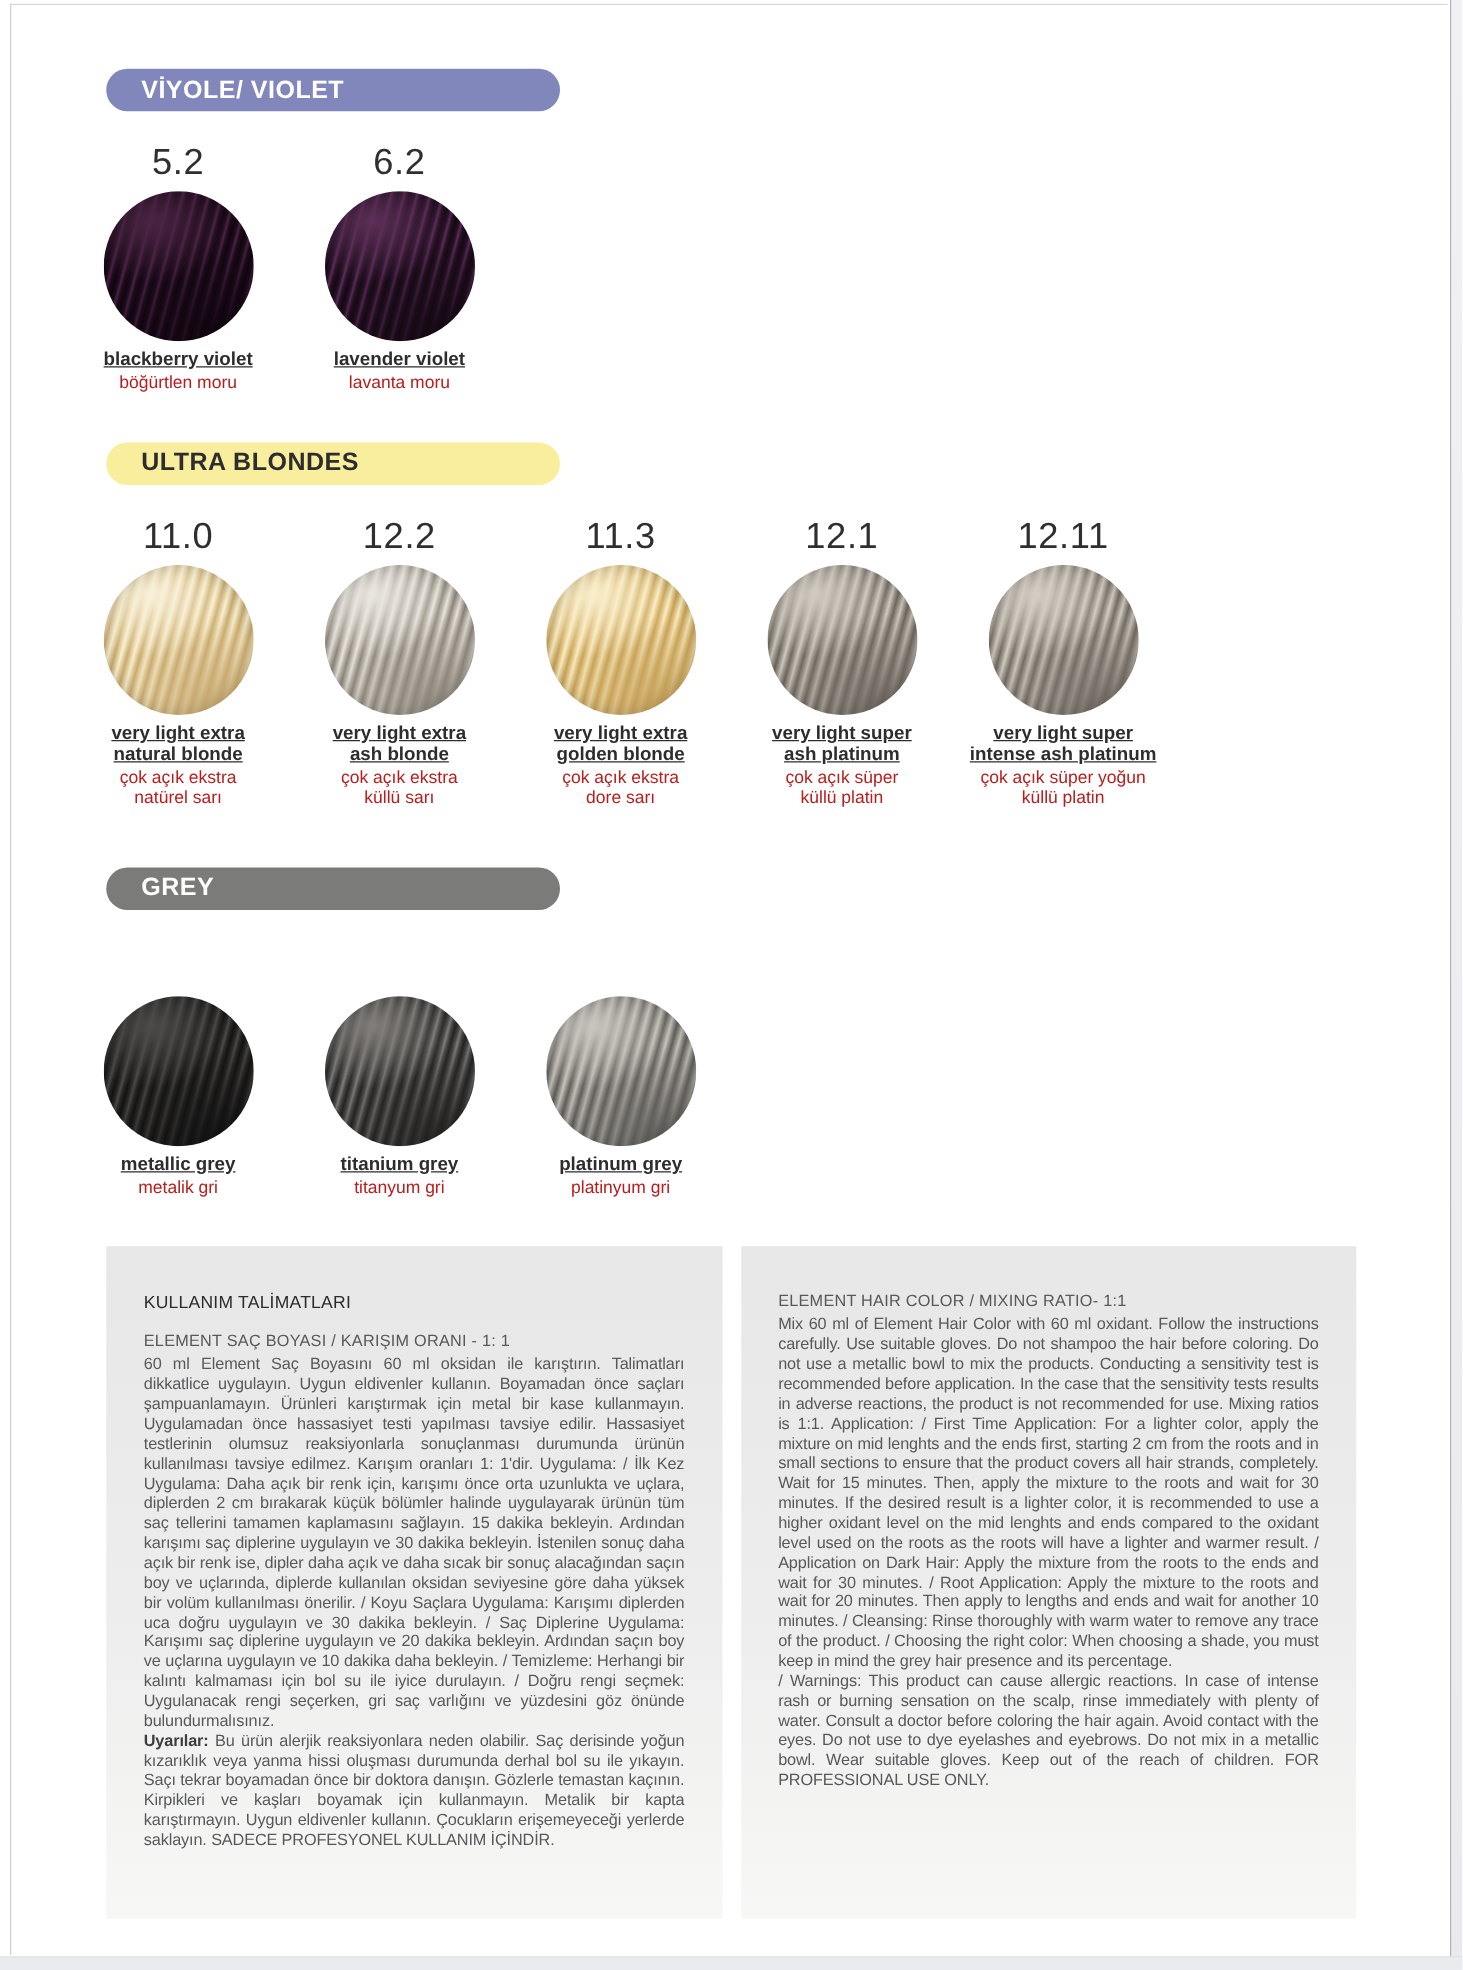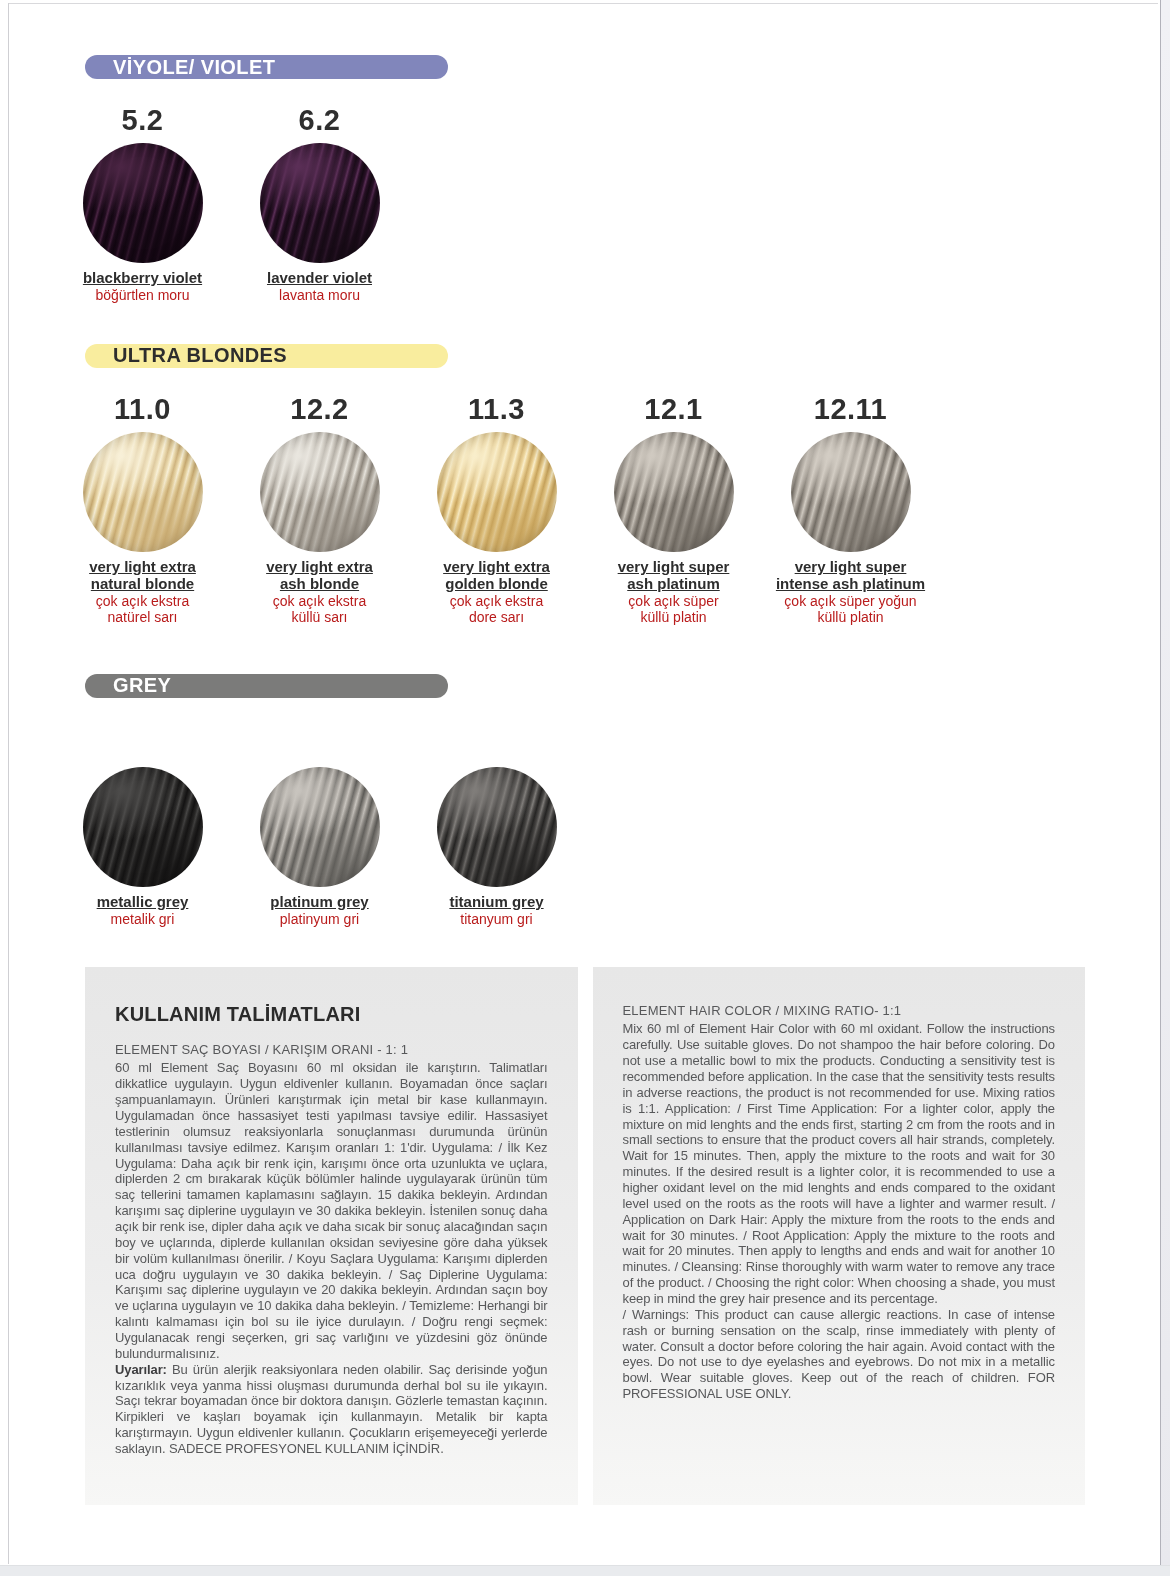--- a/index.html
+++ b/index.html
@@ -12,28 +12,28 @@
   .edge{position:absolute;}
   .edge-top{top:3px;left:8px;right:12px;height:1px;background:#d9d9dc;}
   .edge-left{top:3px;left:8px;width:1px;bottom:12px;background:#cfcfd3;}
   .edge-right-line{top:0;right:9px;width:1px;bottom:0;background:#b2b2ba;}
   .edge-right-strip{top:0;right:0;width:9px;bottom:0;background:linear-gradient(180deg,#f1f1f5,#e9e9ee);}
   .edge-bottom{left:0;right:0;bottom:0;height:10px;background:#e9ebee;border-top:1px solid #dfe1e4;}
 
   .content{position:relative;padding-top:55px;}
 
   .banner{
-    margin-left:85px;width:363px;height:24px;border-radius:17px;
+    margin-left:85px;width:363px;height:34px;border-radius:17px;
     display:flex;align-items:center;padding-left:28px;box-sizing:border-box;
     font-size:20px;font-weight:700;letter-spacing:0.4px;
   }
   .swatch-row{display:flex;padding-left:54px;margin-top:24px;}
   .swatch{width:177px;display:flex;flex-direction:column;align-items:center;}
   .code{
-    font-size:29px;font-weight:700;color:#2f2f2f;line-height:34px;height:34px;
+    font-size:29px;font-weight:400;color:#2f2f2f;line-height:34px;height:34px;
     letter-spacing:0.5px;text-align:left;
   }
   .circle{
     width:120px;height:120px;border-radius:50%;margin-top:6px;
     box-shadow:inset 0 0 14px rgba(0,0,0,0.18);
   }
   .name{
     margin-top:6px;font-size:15px;font-weight:700;color:#2d2d2d;
     line-height:1.14;text-align:center;white-space:pre-line;text-decoration:underline;
   }
@@ -43,21 +43,21 @@
   }
   .color-section{margin-bottom:40px;}
   .no-code .circle{margin-top:45px;}
 
   .info-row{display:flex;gap:15px;margin:16px 85px 0 85px;}
   .info-box{
     flex:1;min-height:538px;box-sizing:border-box;padding:36px 30px 30px 30px;
     background:linear-gradient(180deg,#e7e7e7 0%,#ededed 55%,#f7f7f6 100%);
   }
   .info-box h2{
-    margin:0 0 16px 0;font-size:20px;font-weight:700;color:#2b2b2b;letter-spacing:0.2px;
+    margin:0 0 16px 0;font-size:14px;font-weight:400;color:#2b2b2b;letter-spacing:0.2px;
   }
   .info-box .subtitle{
     margin:0 0 3px 0;font-size:13px;color:#57585a;letter-spacing:0.2px;
   }
   .info-box .body{
     margin:0;font-size:13px;color:#57585a;line-height:1.22;
     text-align:justify;letter-spacing:-0.1px;
   }
   .info-box .body b{color:#3d3d3f;}
 </style>
@@ -140,29 +140,29 @@
     </div>
     <div class="swatch-row">
       <div class="swatch">
 
         <div class="circle" style="background: radial-gradient(95% 75% at 32% 20%, rgb(76, 75, 74) 0%, rgba(76, 75, 74, 0) 55%), radial-gradient(130% 110% at 78% 96%, rgb(20, 19, 19) 0%, rgba(20, 19, 19, 0) 58%), repeating-linear-gradient(105deg, rgb(43, 42, 41) 0px, rgb(76, 75, 74) 2px, rgb(43, 42, 41) 4px, rgb(20, 19, 19) 7px, rgb(43, 42, 41) 10px);"></div>
         <div class="name">metallic grey</div>
         <div class="sub">metalik gri</div>
       </div>
       <div class="swatch">
 
+        <div class="circle" style="background: radial-gradient(95% 75% at 32% 20%, rgb(128, 125, 122) 0%, rgba(128, 125, 122, 0) 55%), radial-gradient(130% 110% at 78% 96%, rgb(37, 36, 35) 0%, rgba(37, 36, 35, 0) 58%), repeating-linear-gradient(105deg, rgb(78, 76, 74) 0px, rgb(128, 125, 122) 2px, rgb(78, 76, 74) 4px, rgb(37, 36, 35) 7px, rgb(78, 76, 74) 10px);"></div>
+        <div class="name">titanium grey</div>
+        <div class="sub">titanyum gri</div>
+      </div>
+      <div class="swatch">
+
         <div class="circle" style="background: radial-gradient(95% 75% at 32% 20%, rgb(200, 196, 190) 0%, rgba(200, 196, 190, 0) 55%), radial-gradient(130% 110% at 78% 96%, rgb(97, 95, 91) 0%, rgba(97, 95, 91, 0) 58%), repeating-linear-gradient(105deg, rgb(155, 151, 145) 0px, rgb(200, 196, 190) 2px, rgb(155, 151, 145) 4px, rgb(97, 95, 91) 7px, rgb(155, 151, 145) 10px);"></div>
         <div class="name">platinum grey</div>
         <div class="sub">platinyum gri</div>
-      </div>
-      <div class="swatch">
-
-        <div class="circle" style="background: radial-gradient(95% 75% at 32% 20%, rgb(128, 125, 122) 0%, rgba(128, 125, 122, 0) 55%), radial-gradient(130% 110% at 78% 96%, rgb(37, 36, 35) 0%, rgba(37, 36, 35, 0) 58%), repeating-linear-gradient(105deg, rgb(78, 76, 74) 0px, rgb(128, 125, 122) 2px, rgb(78, 76, 74) 4px, rgb(37, 36, 35) 7px, rgb(78, 76, 74) 10px);"></div>
-        <div class="name">titanium grey</div>
-        <div class="sub">titanyum gri</div>
       </div>
     </div>
   </section>
 
   <div class="info-row">
     <section class="info-box">
       <h2>KULLANIM TALİMATLARI</h2>
       <p class="subtitle">ELEMENT SAÇ BOYASI / KARIŞIM ORANI - 1: 1</p>
       <p class="body">60 ml Element Saç Boyasını 60 ml oksidan ile karıştırın. Talimatları dikkatlice uygulayın. Uygun eldivenler kullanın. Boyamadan önce saçları şampuanlamayın. Ürünleri karıştırmak için metal bir kase kullanmayın. Uygulamadan önce hassasiyet testi yapılması tavsiye edilir. Hassasiyet testlerinin olumsuz reaksiyonlarla sonuçlanması durumunda ürünün kullanılması tavsiye edilmez. Karışım oranları 1: 1'dir. Uygulama: / İlk Kez Uygulama: Daha açık bir renk için, karışımı önce orta uzunlukta ve uçlara, diplerden 2 cm bırakarak küçük bölümler halinde uygulayarak ürünün tüm saç tellerini tamamen kaplamasını sağlayın. 15 dakika bekleyin. Ardından karışımı saç diplerine uygulayın ve 30 dakika bekleyin. İstenilen sonuç daha açık bir renk ise, dipler daha açık ve daha sıcak bir sonuç alacağından saçın boy ve uçlarında, diplerde kullanılan oksidan seviyesine göre daha yüksek bir volüm kullanılması önerilir. / Koyu Saçlara Uygulama: Karışımı diplerden uca doğru uygulayın ve 30 dakika bekleyin. / Saç Diplerine Uygulama: Karışımı saç diplerine uygulayın ve 20 dakika bekleyin. Ardından saçın boy ve uçlarına uygulayın ve 10 dakika daha bekleyin. / Temizleme: Herhangi bir kalıntı kalmaması için bol su ile iyice durulayın. / Doğru rengi seçmek: Uygulanacak rengi seçerken, gri saç varlığını ve yüzdesini göz önünde bulundurmalısınız.</p>
       <p class="body"><b>Uyarılar:</b> <span>Bu ürün alerjik reaksiyonlara neden olabilir. Saç derisinde yoğun kızarıklık veya yanma hissi oluşması durumunda derhal bol su ile yıkayın. Saçı tekrar boyamadan önce bir doktora danışın. Gözlerle temastan kaçının. Kirpikleri ve kaşları boyamak için kullanmayın. Metalik bir kapta karıştırmayın. Uygun eldivenler kullanın. Çocukların erişemeyeceği yerlerde saklayın. SADECE PROFESYONEL KULLANIM İÇİNDİR.</span></p>

